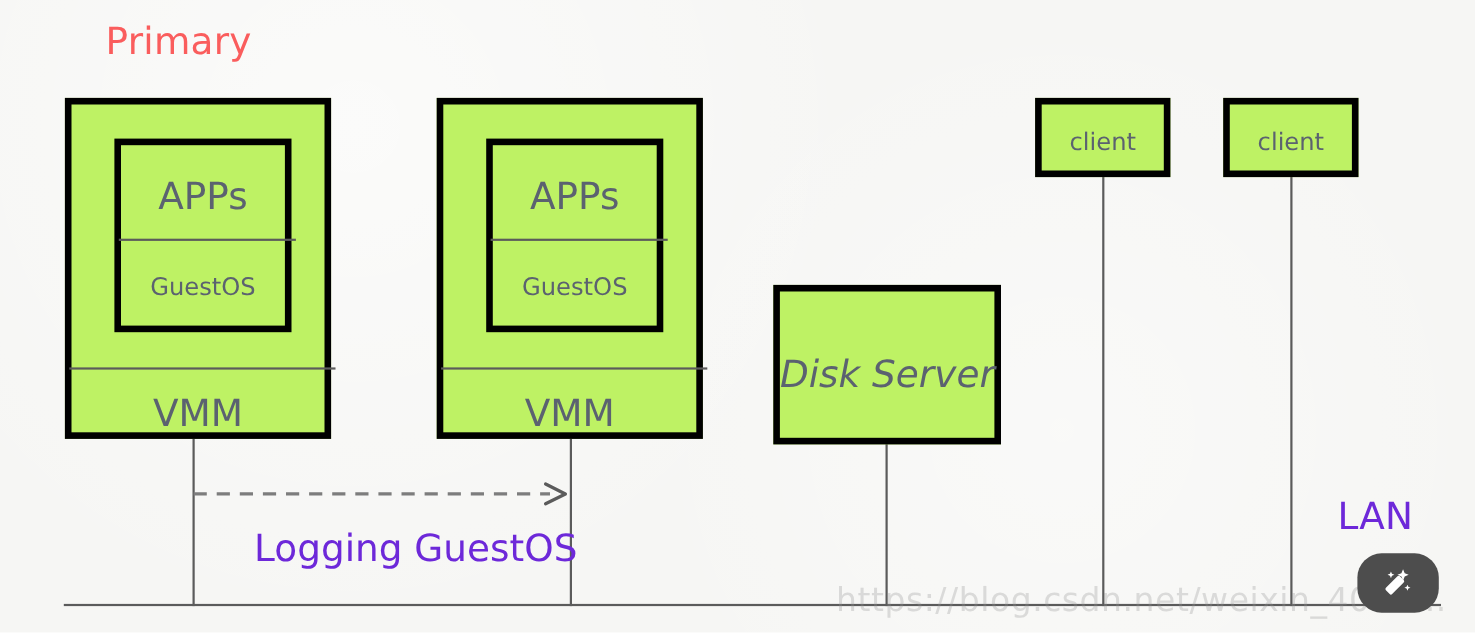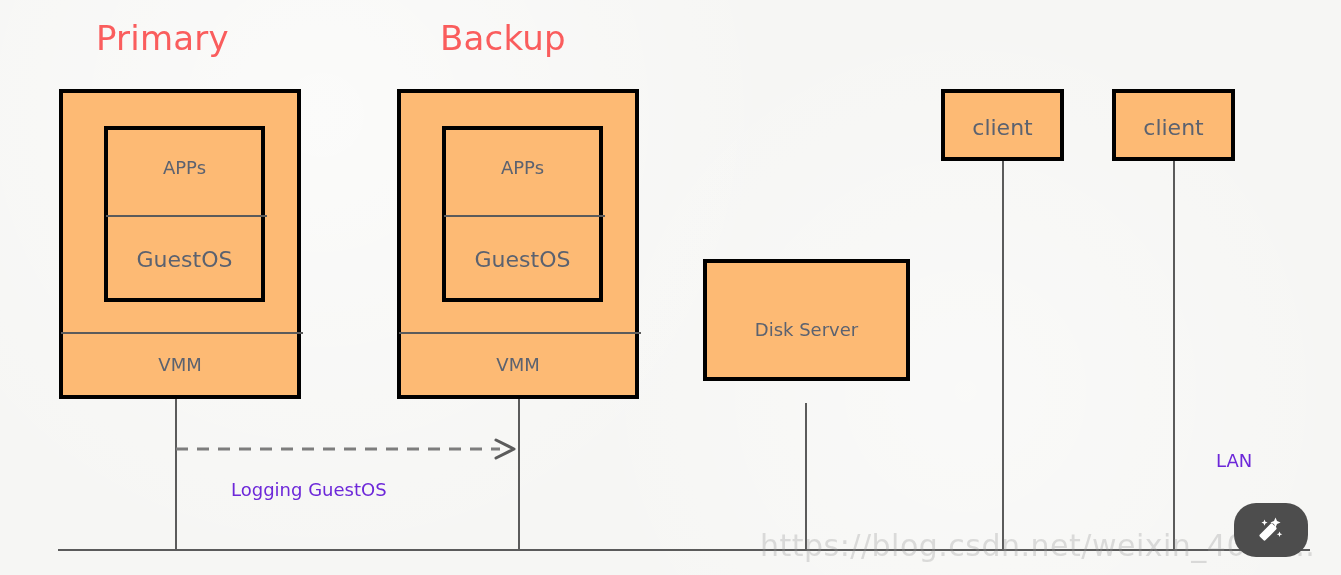--- a/index.html
+++ b/index.html
@@ -25,22 +25,22 @@
     inset: 0;
     background:
       radial-gradient(circle at 24% 20%, rgba(255,255,255,0.55) 0%, rgba(255,255,255,0) 42%),
       radial-gradient(circle at 72% 68%, rgba(255,255,255,0.40) 0%, rgba(255,255,255,0) 38%);
     pointer-events: none;
     z-index: 0;
   }
 
   .box {
     position: absolute;
-    border: 4px solid #000000;
-    background: #fdba74;
+    border: 6px solid #000000;
+    background: #bef264;
     box-sizing: border-box;
     z-index: 2;
   }
   .box-label {
     position: absolute;
     left: 0;
     right: 0;
     text-align: center;
     color: #5b6270;
     white-space: nowrap;
@@ -99,31 +99,30 @@
     position: absolute;
     background: #4d4d4d;
     border-radius: 22px;
     z-index: 6;
     display: flex;
     align-items: center;
     justify-content: center;
     cursor: pointer;
   }
 
-  .t-big   { font-size: 18px; }
+  .t-big   { font-size: 34px; }
   .t-mid   { font-size: 22px; }
 </style>
 </head>
 <body>
 
 <div id="canvas">
 
   <div class="title-label" style="left:96px; top:18px;text-align:center;">Primary</div>
 
-  <div class="title-label" style="left:440px; top:18px;">Backup</div>
 
   <div class="box" style="left:59px; top:89px; width:242px; height:310px;">
 
     <div class="inner-div" style="left:-2px; top:239px; width:242px;"></div>
     <div class="box-label t-big" style="top:261px;">VMM</div>
   </div>
 
   <div class="box" style="left:104px; top:126px; width:161px; height:176px;">
     <div class="inner-div" style="left:-2px; top:85px; width:161px;"></div>
     <div class="box-label t-big" style="top:27px;">APPs</div>
@@ -134,21 +133,21 @@
     <div class="inner-div" style="left:-2px; top:239px; width:242px;"></div>
     <div class="box-label t-big" style="top:261px;">VMM</div>
   </div>
 
   <div class="box" style="left:442px; top:126px; width:161px; height:176px;">
     <div class="inner-div" style="left:-2px; top:85px; width:161px;"></div>
     <div class="box-label t-big" style="top:27px;">APPs</div>
     <div class="box-label t-mid" style="top:117px;">GuestOS</div>
   </div>
 
-  <div class="box" style="left:703px; top:259px; width:207px; height:122px;">
+  <div class="box" style="left:703px; top:259px; width:207px; height:145px;font-style:italic;">
     <div class="box-label t-big" style="top:56px;">Disk Server</div>
   </div>
 
   <div class="box" style="left:941px; top:89px; width:123px; height:72px;">
     <div class="box-label t-mid" style="top:22px;">client</div>
   </div>
 
   <div class="box" style="left:1112px; top:89px; width:123px; height:72px;">
     <div class="box-label t-mid" style="top:22px;">client</div>
   </div>

